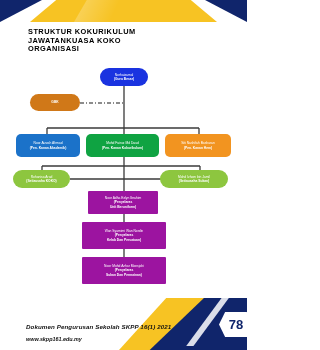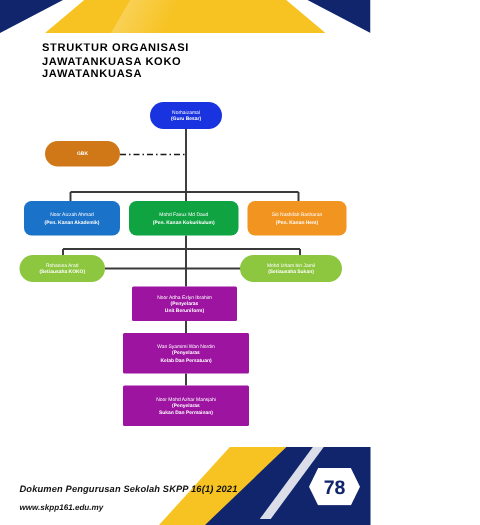--- a/index.html
+++ b/index.html
@@ -39,21 +39,21 @@
     color:#ffffff;box-sizing:border-box;padding:1px 2px;}
   .node .ln{display:block;width:100%;}
   .n-name{font-size:3.3px;line-height:4.2px;font-weight:normal;}
   .n-role{font-size:3.3px;line-height:4.2px;font-weight:bold;}
 
   .rounded{border-radius:5px;}
   .pill{border-radius:9px;}
   .sq{border-radius:1px;}
 
   
-  .footer-wrap{position:absolute;left:3px;bottom:0;width:247px;height:52px;}
+  .footer-wrap{position:absolute;left:16px;bottom:0;width:247px;height:52px;}
   .f-navy{position:absolute;right:0;bottom:0;width:128px;height:52px;
     background:#10256b;
     clip-path:polygon(38% 0%, 100% 0%, 100% 100%, 0% 100%);}
   .f-gold{position:absolute;right:26px;bottom:0;width:118px;height:52px;
     background:#f7c323;
     clip-path:polygon(40% 0%, 72% 0%, 26% 100%, 0% 100%);}
   .f-sheen{position:absolute;right:30px;bottom:4px;width:52px;height:48px;
     background:#ffffff;opacity:.85;
     clip-path:polygon(78% 0%, 92% 0%, 24% 100%, 10% 100%);}
   .f-text{position:absolute;left:10px;bottom:20px;width:175px;
@@ -73,23 +73,23 @@
 <div class="page">
 
   <div class="banner">
     <div class="banner-left"></div>
     <div class="banner-center"></div>
     <div class="banner-sheen"></div>
     <div class="banner-right"></div>
   </div>
 
   <div class="title">
-    <div>STRUKTUR  ORGANISASI</div>
+    <div>STRUKTUR  KOKURIKULUM</div>
     <div>JAWATANKUASA  KOKO</div>
-    <div>JAWATANKUASA</div>
+    <div>ORGANISASI</div>
   </div>
 
   <svg class="lines" viewBox="0 0 247 350" width="247" height="350">
 
     <line x1="124" y1="86" x2="124" y2="128" stroke="#3a3a3a" stroke-width="1.3"></line>
 
     <line x1="80" y1="103" x2="124" y2="103" stroke="#1a1a1a" stroke-width="1.1" stroke-dasharray="4,2,1,2"></line>
 
     <line x1="47" y1="128" x2="199" y2="128" stroke="#3a3a3a" stroke-width="1.3"></line>
     <line x1="47" y1="128" x2="47" y2="134" stroke="#3a3a3a" stroke-width="1.3"></line>

